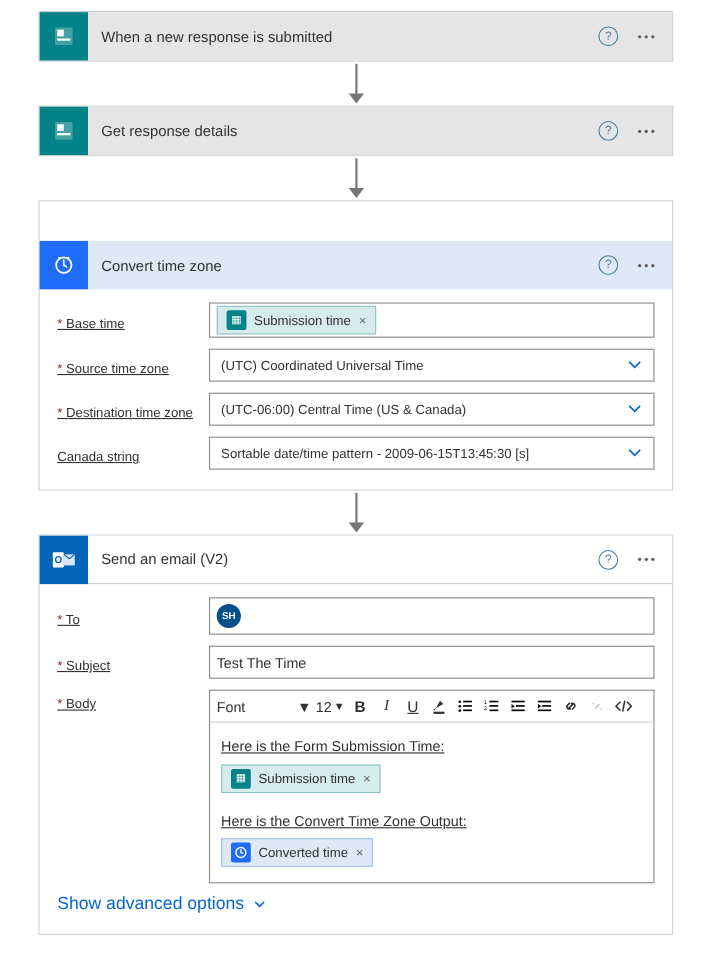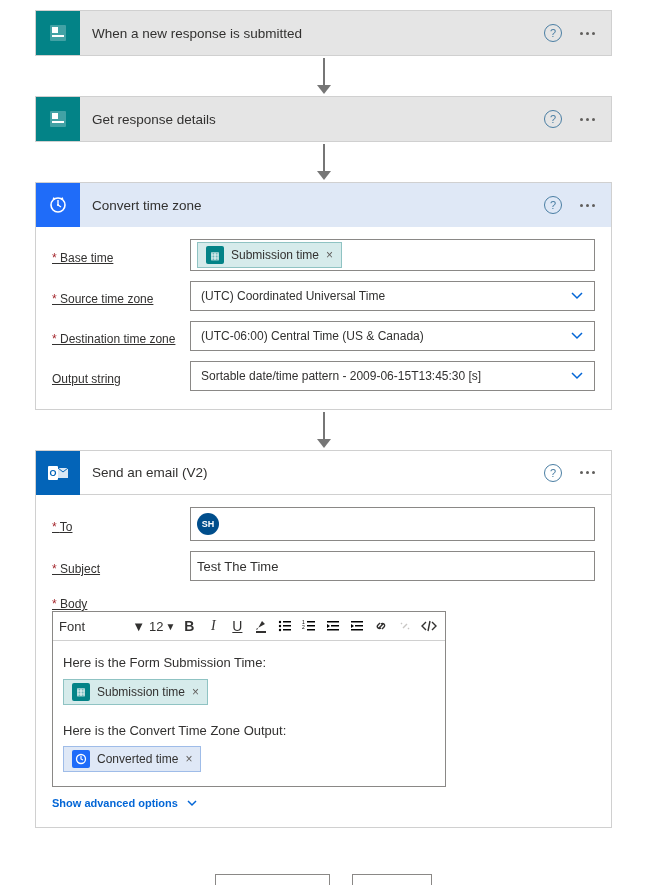--- a/index.html
+++ b/index.html
@@ -2,21 +2,21 @@
 <html><head>
 <meta charset="utf-8">
 <style>
   * { box-sizing: border-box; font-family: "Segoe UI", sans-serif; }
   body { margin:0; padding:10px 35px 30px; background:#fff; font-size:12px; color:#323130; width:647px; }
   .flow { display:flex; flex-direction:column; align-items:center; }
 
   .card { width:100%; border:1px solid #d0d0d0; background:#fff; }
   .card-header { display:flex; align-items:center; height:44px; padding:0 10px 0 0; gap:12px; }
   .card-header.teal { background:#e5e5e5; }
-  .card-header.blue { background:#DFE8F6; }
+  .card-header.blue { background:#DFE8F6;margin-top:36px; }
   .card-header.white{ background:#fff; }
   .title { flex:1; font-size:13.5px; }
   .hdr-icon { width:44px; height:44px; display:flex; align-items:center; justify-content:center; color:#fff; }
   .hdr-icon.forms { background:#038387; }
   .hdr-icon.convert { background:#1F6CF9; }
   .hdr-icon.outlook { background:#0364B8; }
   .help-icon { width:18px;height:18px;border:1.5px solid #4a7ea3;color:#4a7ea3;border-radius:50%;display:flex;align-items:center;justify-content:center;font-size:11px; }
   .more-icon { display:flex; gap:3px; padding:0 6px; }
   .more-icon span { width:3px;height:3px;border-radius:50%;background:#605e5c; }
 
@@ -43,23 +43,23 @@
 
   .avatar{width:22px;height:22px;border-radius:50%;background:#004E8C;color:#fff;font-size:9px;font-weight:600;display:flex;align-items:center;justify-content:center;}
 
   .editor { border:1px solid #8a8886; }
   .toolbar{display:flex;align-items:center;gap:4px;padding:3px 6px;border-bottom:1px solid #d0d0d0;}
   .tb-font{display:flex;align-items:flex-end;gap:6px;width:86px;justify-content:space-between;font-size:13px;}
   .tb-size{display:flex;align-items:center;gap:2px;font-size:13px;justify-content:flex-end;}
   .tb-btn{width:20px;height:22px;display:flex;align-items:center;justify-content:center;font-size:14px;color:#323130;}
   .tb-btn.dis{color:#c8c6c4;}
   .ed-body{padding:12px 10px 14px;font-size:13px;line-height:1.5;}
-  .ed-body p{margin:0 0 6px;}
-
-  .adv-link{color:#0366d6;font-size:11px;display:flex;align-items:center;gap:8px;margin-top:10px;font-weight:bold;}
+  .ed-body p{margin:0 0 6px;text-decoration:underline;}
+
+  .adv-link{color:#0366d6;font-size:16px;display:flex;align-items:center;gap:8px;margin-top:10px;}
   .adv-link .chev{color:#0366d6;}
 
   .footer{display:flex;gap:22px;justify-content:center;margin-top:46px;}
   .btn{height:34px;padding:0 24px;border:1px solid #8a8886;background:#fff;font-size:13px;display:flex;align-items:center;}
 
   svg{display:block;}
 </style>
 </head>
 <body>
 
@@ -158,21 +158,21 @@
         <div class="field select">
           <span>(UTC-06:00) Central Time (US &amp; Canada)</span>
           <span class="chev">
               <svg width="14" height="10" viewBox="0 0 14 10">
                 <path d="M2 2l5 5 5-5" stroke="#0366d6" stroke-width="1.5" fill="none"></path>
               </svg>
             </span>
         </div>
       </div>
       <div class="row" style="margin-bottom:0;">
-        <div class="label">Output string</div>
+        <div class="label">Canada string</div>
         <div class="field select">
           <span>Sortable date/time pattern - 2009-06-15T13:45:30 [s]</span>
           <span class="chev">
               <svg width="14" height="10" viewBox="0 0 14 10">
                 <path d="M2 2l5 5 5-5" stroke="#0366d6" stroke-width="1.5" fill="none"></path>
               </svg>
             </span>
         </div>
       </div>
     </div>
@@ -207,21 +207,21 @@
         <div class="field" style="height:34px;">
           <span class="avatar">SH</span>
         </div>
       </div>
       <div class="row">
         <div class="label req">Subject</div>
         <div class="field" style="height:30px;">
           <span style="font-size:13px;">Test The Time</span>
         </div>
       </div>
-      <div class="row tall" style="margin-bottom:0;flex-direction:column;">
+      <div class="row tall" style="margin-bottom:0;">
         <div class="label req">Body</div>
         <div style="flex:1;">
           <div class="editor">
             <div class="toolbar">
               <div class="tb-font">
                   <span>Font</span>
                   <span>▼</span>
                 </div>
               <div class="tb-size">
                   <span>12</span>

